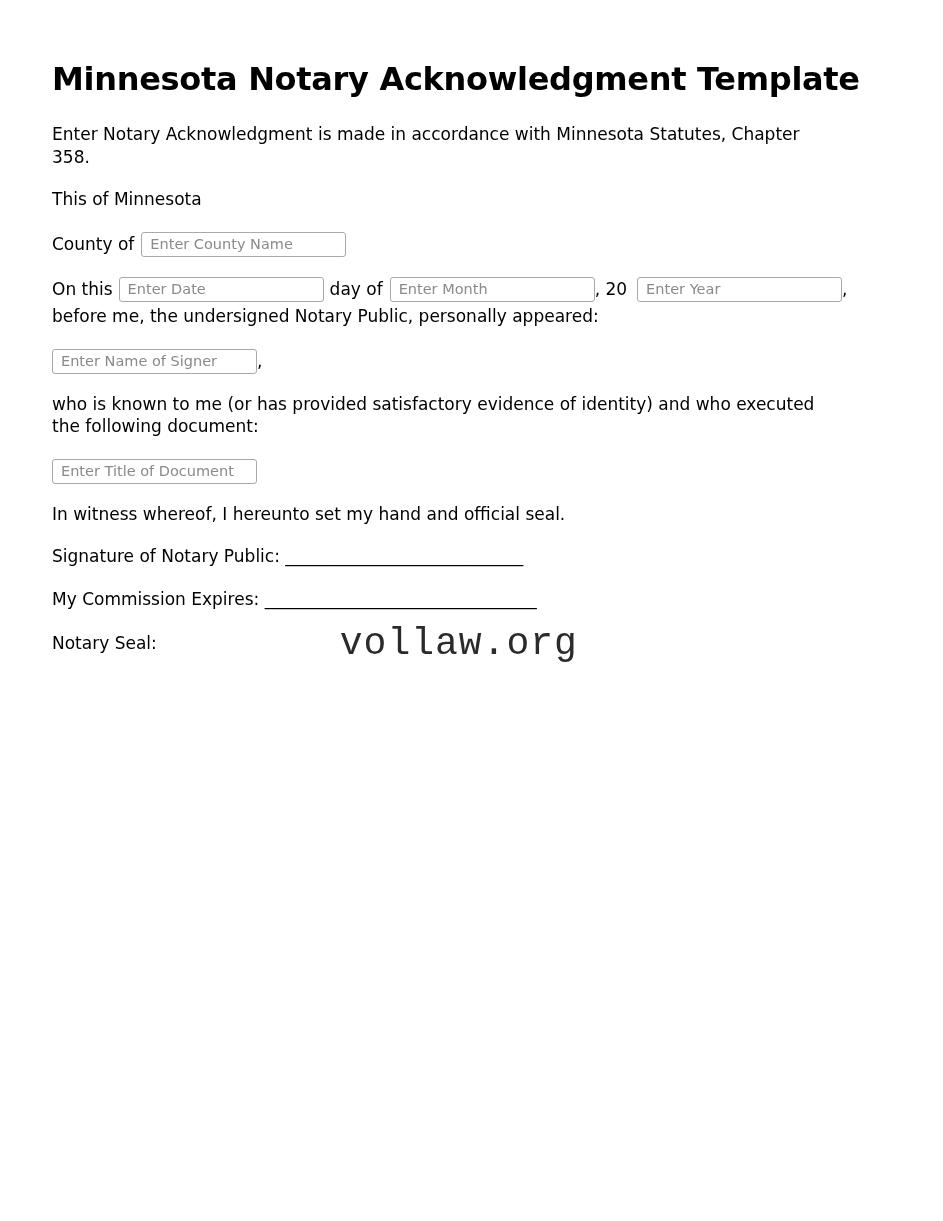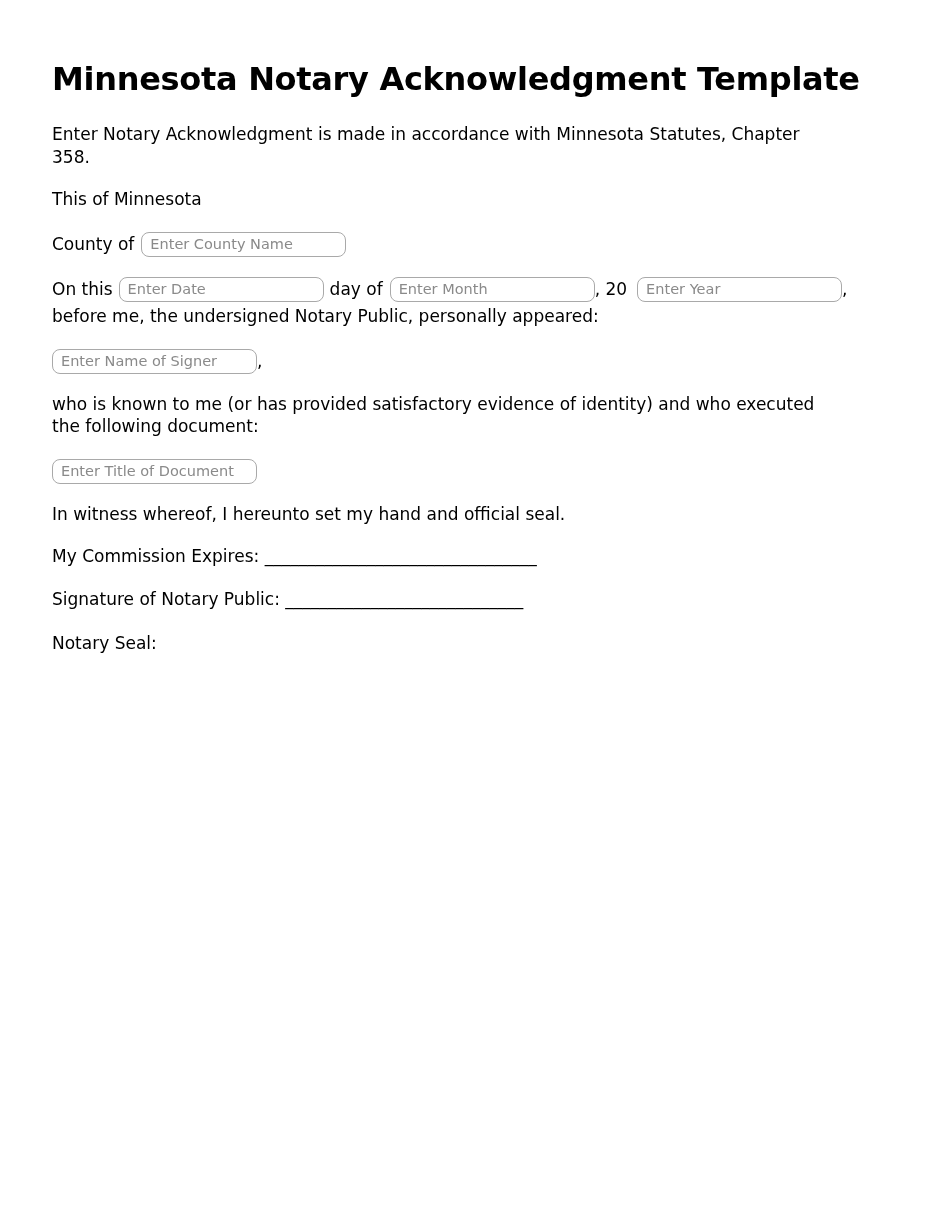--- a/index.html
+++ b/index.html
@@ -29,21 +29,21 @@
   .row {
     font-size: 17px;
     line-height: 27px;
     margin: 0 0 18px 0;
   }
   .field {
     display: inline-block;
     width: 205px;
     height: 25px;
     border: 1px solid #a9a9a9;
-    border-radius: 8px;
+    border-radius: 3px;
     padding: 2px 8px 3px 8px;
     font-family: "DejaVu Sans", "Liberation Sans", sans-serif;
     font-size: 14.5px;
     color: #555555;
     background: #ffffff;
     vertical-align: middle;
     outline: none;
   }
   .field::placeholder { color: #8a8a8a; opacity: 1; }
   .m-lr { margin: 0 6px; }
@@ -92,25 +92,26 @@
   <div class="row"><input type="text" class="field tight" placeholder="Enter Name of Signer" style=""><span>,</span></div>
 
   <p class="para"><span>who is known to me (or has provided satisfactory evidence of identity) and who executed</span><br>
     <span>the following document:</span>
   </p>
 
   <div class="row"><input type="text" class="field tight" placeholder="Enter Title of Document" style=""></div>
 
   <p class="para">In witness whereof, I hereunto set my hand and official seal.</p>
 
+  <p class="para"><span>Signature of Notary Public:</span>
+    <span class="uline">____________________________</span>
+  </p>
+
   <p class="para"><span>My Commission Expires:</span>
     <span class="uline">________________________________</span>
   </p>
 
-  <p class="para"><span>Signature of Notary Public:</span>
-    <span class="uline">____________________________</span>
-  </p>
-
   <div class="seal-row">
       <span>Notary Seal:</span>
+    <span class="watermark">vollaw.org</span>
   </div>
 
 </div>
 
 </body></html>

